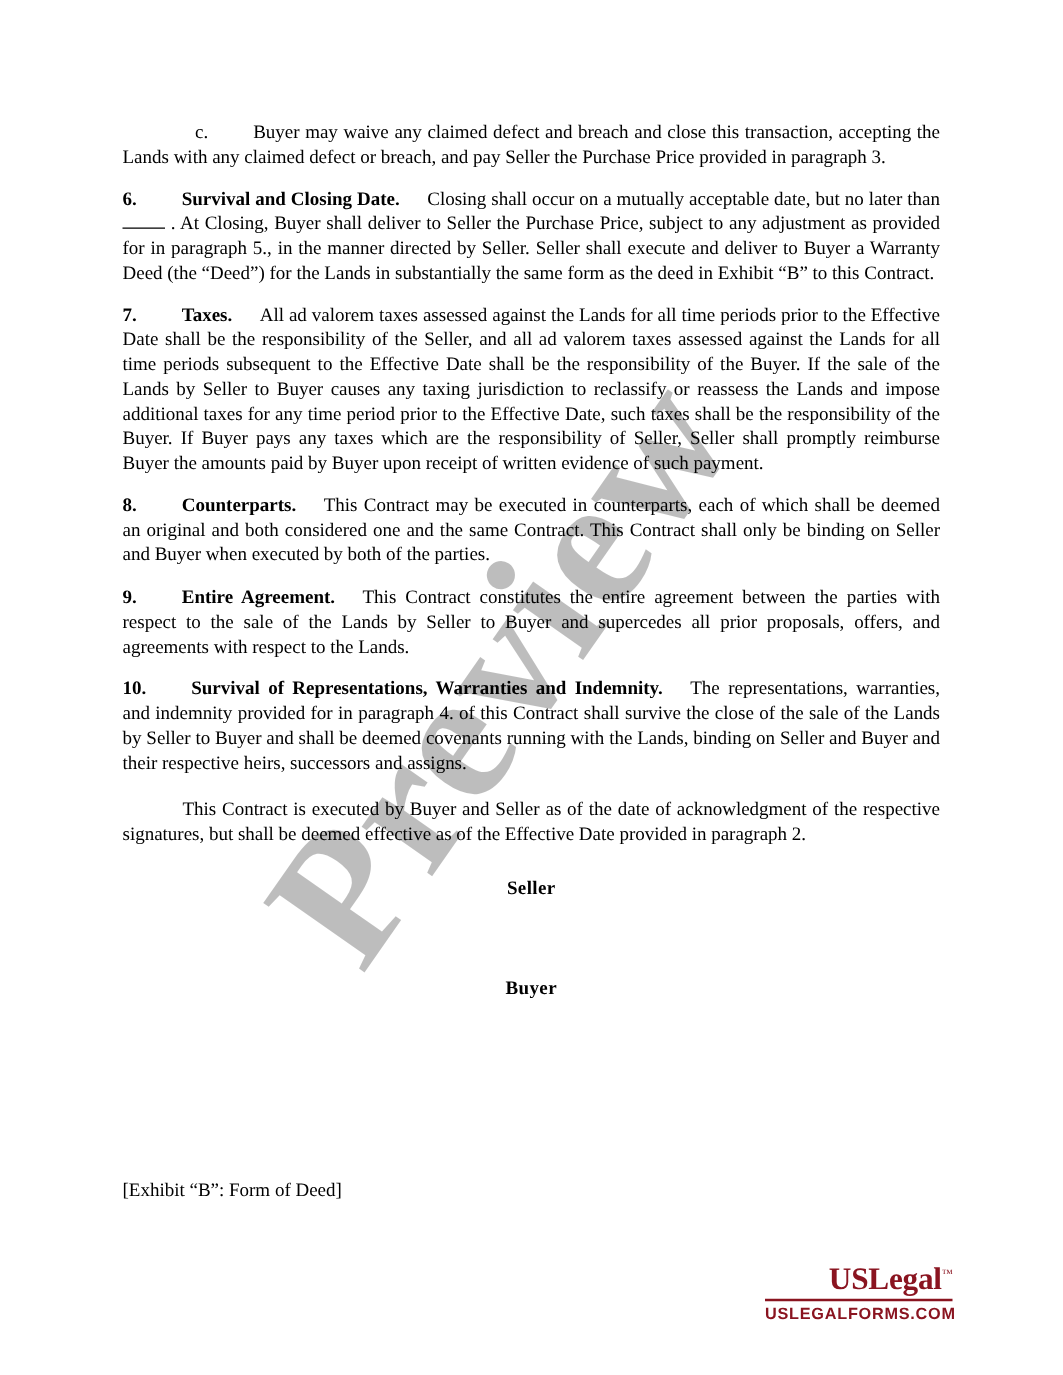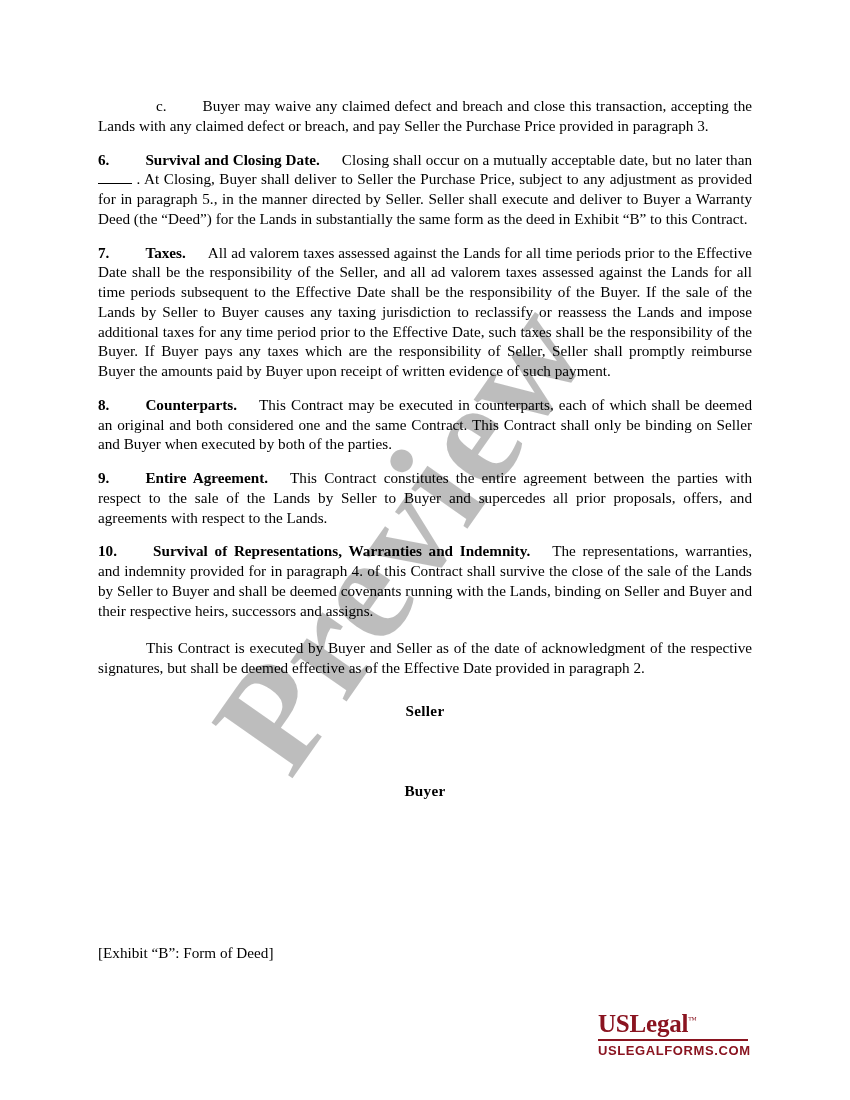--- a/index.html
+++ b/index.html
@@ -108,23 +108,23 @@
     font-size: 150px;
     color: rgba(0, 0, 0, 0.26);
     transform: rotate(-55deg);
     transform-origin: 50% 50%;
     letter-spacing: 2px;
     white-space: nowrap;
   }
   
   .logo {
     position: absolute;
-    right: 102px;
+    right: 88px;
     bottom: 42px;
-    text-align: left;
+    text-align: right;
     width: 150px;
   }
   .logo-main {
     font-family: "Liberation Serif", serif;
     font-size: 25px;
     font-weight: bold;
     color: #8a1420;
     letter-spacing: -0.2px;
     white-space: nowrap;
   }

